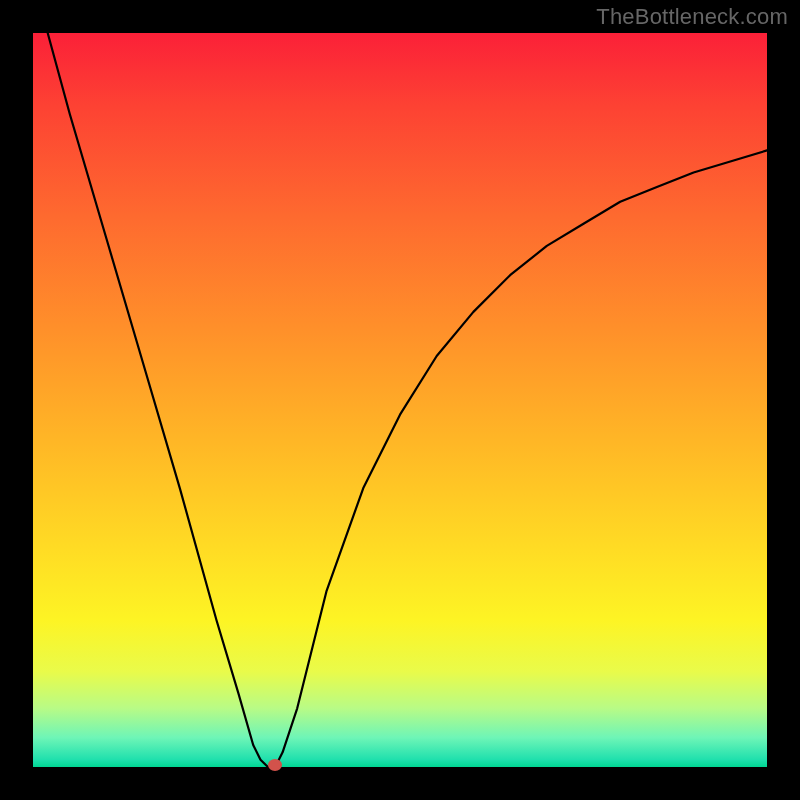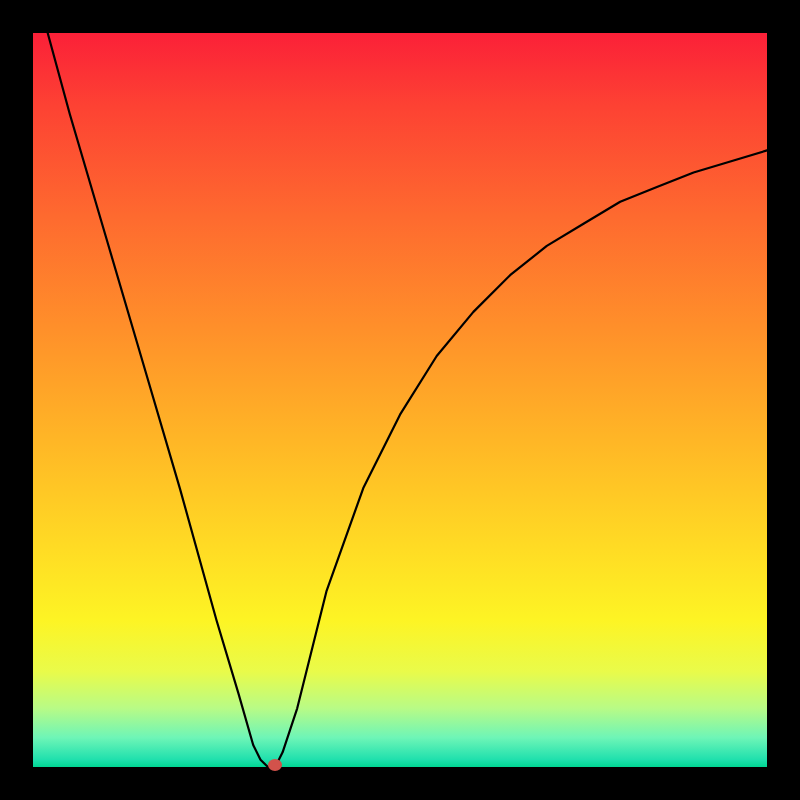--- a/index.html
+++ b/index.html
@@ -62,19 +62,20 @@
     width: 14px;
     height: 12px;
     border-radius: 50%;
     background: #d2524b;
   }
 </style>
 </head>
 <body>
 
 <div class="frame">
+  <div class="watermark">TheBottleneck.com</div>
   <div class="plot">
     <svg class="curve" viewBox="0 0 734 734" preserveAspectRatio="none">
       <path fill="none" stroke="#000" stroke-width="2.2" stroke-linejoin="round" stroke-linecap="round" d="M14.7 0.0 L36.7 80.7 L73.4 205.5 L110.1 330.3 L146.8 455.1 L183.5 587.2 L205.5 660.6 L220.2 712.0 L227.5 726.7 L234.9 734.0 L242.2 734.0 L249.6 719.3 L264.2 675.3 L278.9 616.6 L293.6 557.8 L330.3 455.1 L367.0 381.7 L403.7 323.0 L440.4 278.9 L477.1 242.2 L513.8 212.9 L550.5 190.8 L587.2 168.8 L623.9 154.1 L660.6 139.5 L697.3 128.5 L734.0 117.4"></path>
     </svg>
     <div class="dot" style="left: 235.22px; top: 726px; background: rgb(210, 82, 75);"></div>
   </div>
 </div>
 
 </body></html>

